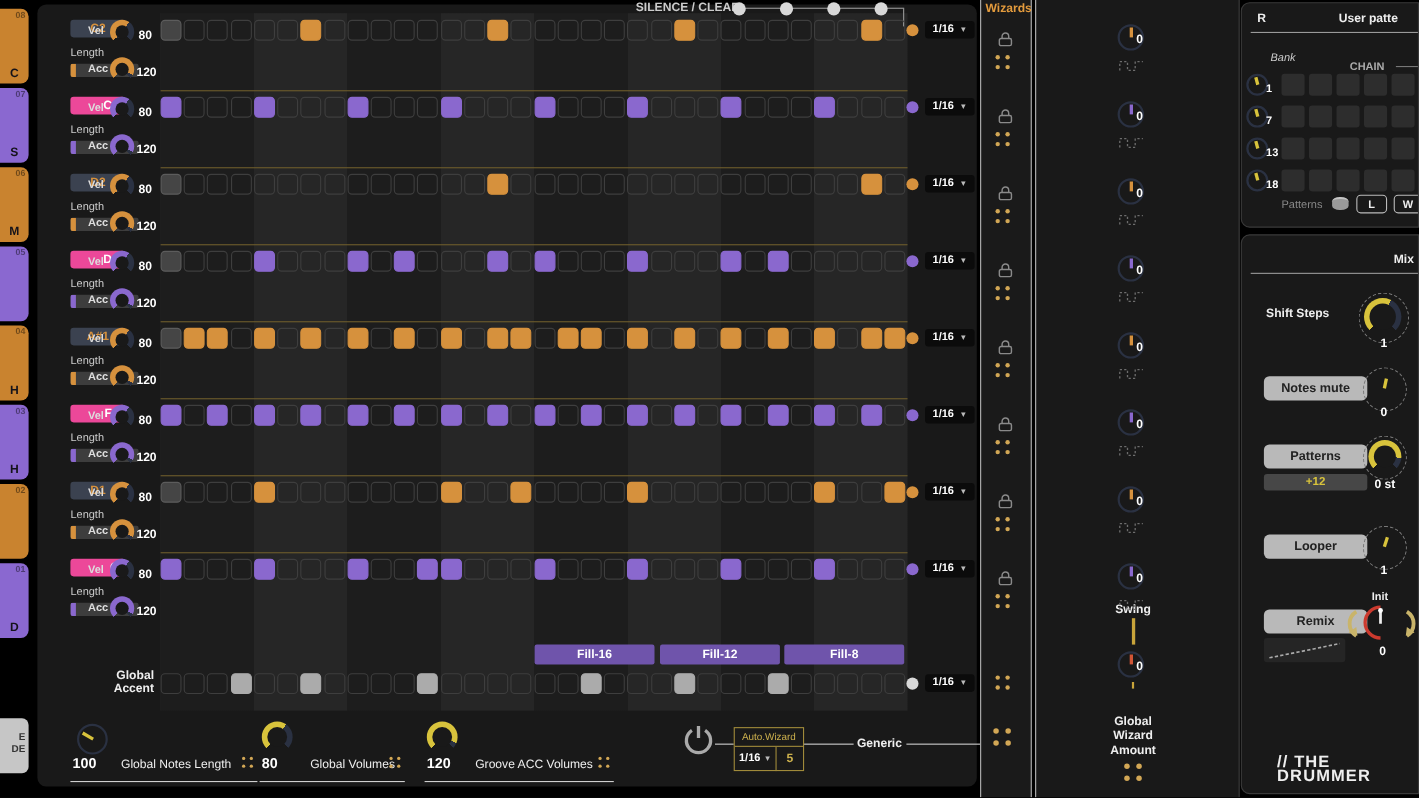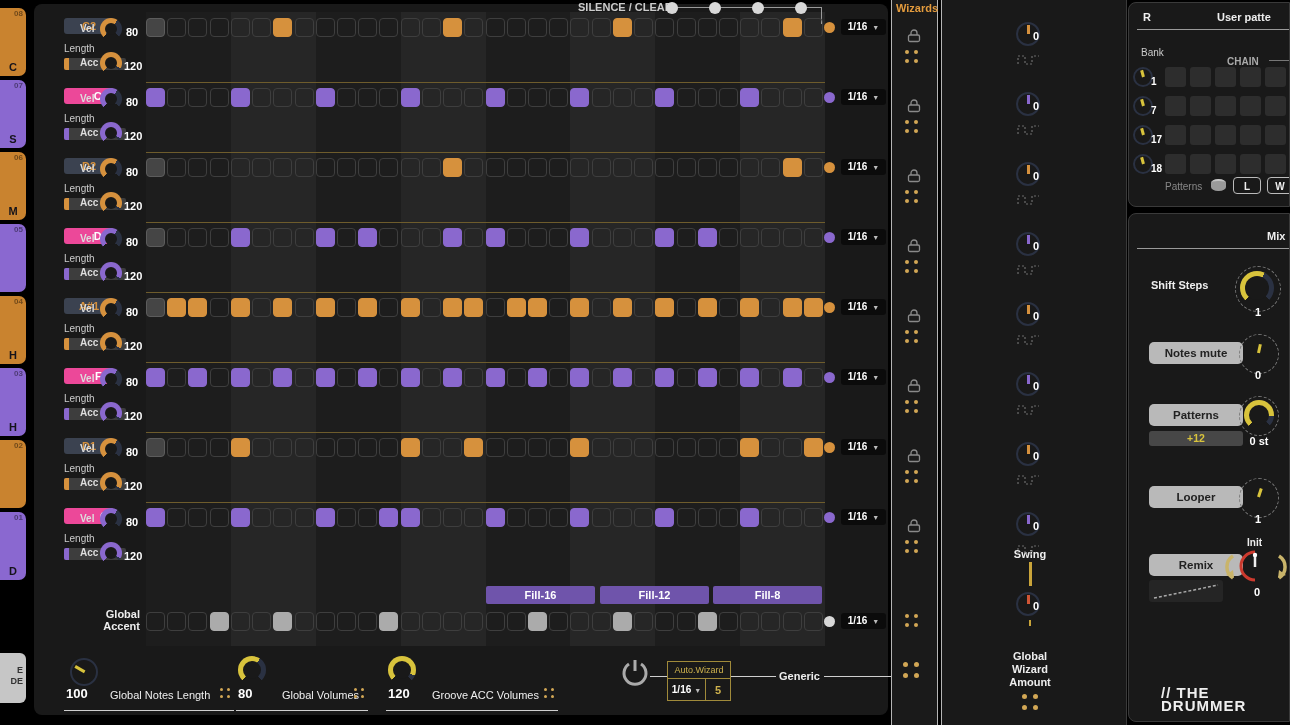--- a/index.html
+++ b/index.html
@@ -175,21 +175,21 @@
   <div style="position:absolute;left:1029px;top:562px;width:3px;height:24px;background:#c9a43a;"></div>
   <div style="position:absolute;left:1029px;top:620px;width:2px;height:6px;background:#c9a43a;"></div>
   <div class="rp-text" style="left:1000px;top:650px;width:60px;text-align:center;">Global</div>
   <div class="rp-text" style="left:1000px;top:663px;width:60px;text-align:center;">Wizard</div>
   <div class="rp-text" style="left:1000px;top:676px;width:60px;text-align:center;">Amount</div>
 
   <div class="rpanel" style="top:2px;height:205px;" id="patterns-panel">
     <div class="rp-text" style="left:14px;top:8px;">R</div>
     <div class="rp-text" style="left:88px;top:8px;width:120px;">User patte</div>
     <div class="rp-line" style="left:8px;top:26px;width:154px;"></div>
-    <div class="smlabel" style="left:12px;top:44px;">Bank</div>
+    <div class="smlabel" style="left:26px;top:44px;font-style:italic;">Bank</div>
     <div class="rp-text" style="left:98px;top:52px;color:#aaa;font-size:10px;">CHAIN</div>
     <div class="rp-line" style="left:140px;top:57px;width:22px;background:#777;"></div>
     <div id="bank-knobs"></div>
     <div id="pattern-grid">
         <div class="gridcell" style="left: 36px; top: 64px;"></div>
         <div class="gridcell" style="left: 61px; top: 64px;"></div>
         <div class="gridcell" style="left: 86px; top: 64px;"></div>
         <div class="gridcell" style="left: 111px; top: 64px;"></div>
         <div class="gridcell" style="left: 136px; top: 64px;"></div>
         <div class="gridcell" style="left: 36px; top: 93px;"></div>
@@ -216,21 +216,21 @@
         <div class="ptr" style="background: rgb(216, 195, 60); transform: rotate(-15deg);"></div>
       </div>
       <div class="kval" style="left: 22px; top: 73px; font-size: 10px;">1</div>
       <div class="ptrknob" style="left: 4px; top: 93px; width: 20px; height: 20px;">
         <div class="ptr" style="background: rgb(216, 195, 60); transform: rotate(-15deg);"></div>
       </div>
       <div class="kval" style="left: 22px; top: 102px; font-size: 10px;">7</div>
       <div class="ptrknob" style="left: 4px; top: 122px; width: 20px; height: 20px;">
         <div class="ptr" style="background: rgb(216, 195, 60); transform: rotate(-15deg);"></div>
       </div>
-      <div class="kval" style="left: 22px; top: 131px; font-size: 10px;">17</div>
+      <div class="kval" style="left: 22px; top: 131px; font-size: 10px;">13</div>
       <div class="ptrknob" style="left: 4px; top: 151px; width: 20px; height: 20px;">
         <div class="ptr" style="background: rgb(216, 195, 60); transform: rotate(-15deg);"></div>
       </div>
       <div class="kval" style="left: 22px; top: 160px; font-size: 10px;">18</div>
     </div>
 
   <div class="rpanel" style="top:213px;height:509px;" id="mixer-panel">
     <div class="rp-text" style="left:138px;top:16px;">Mix</div>
     <div class="rp-line" style="left:8px;top:34px;width:154px;"></div>
 

